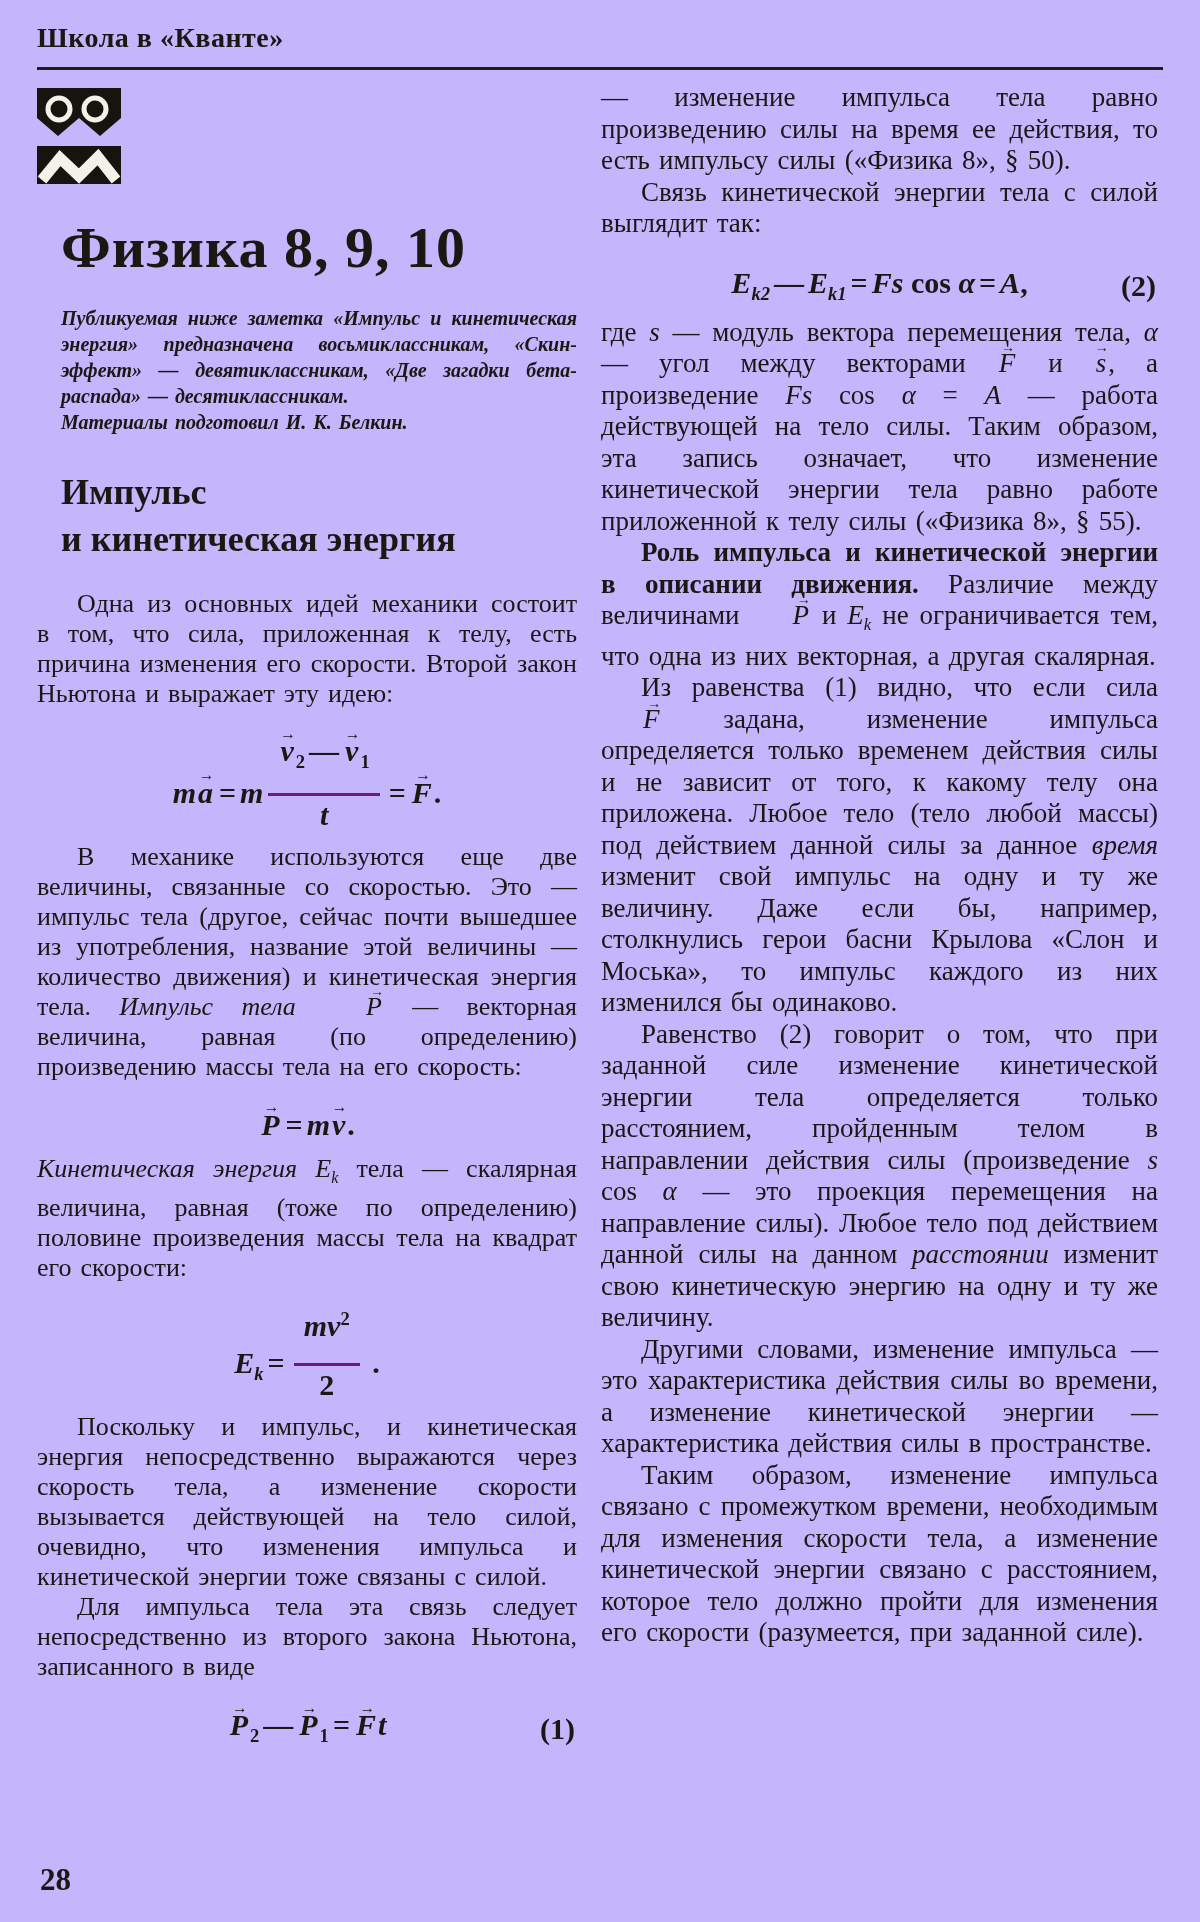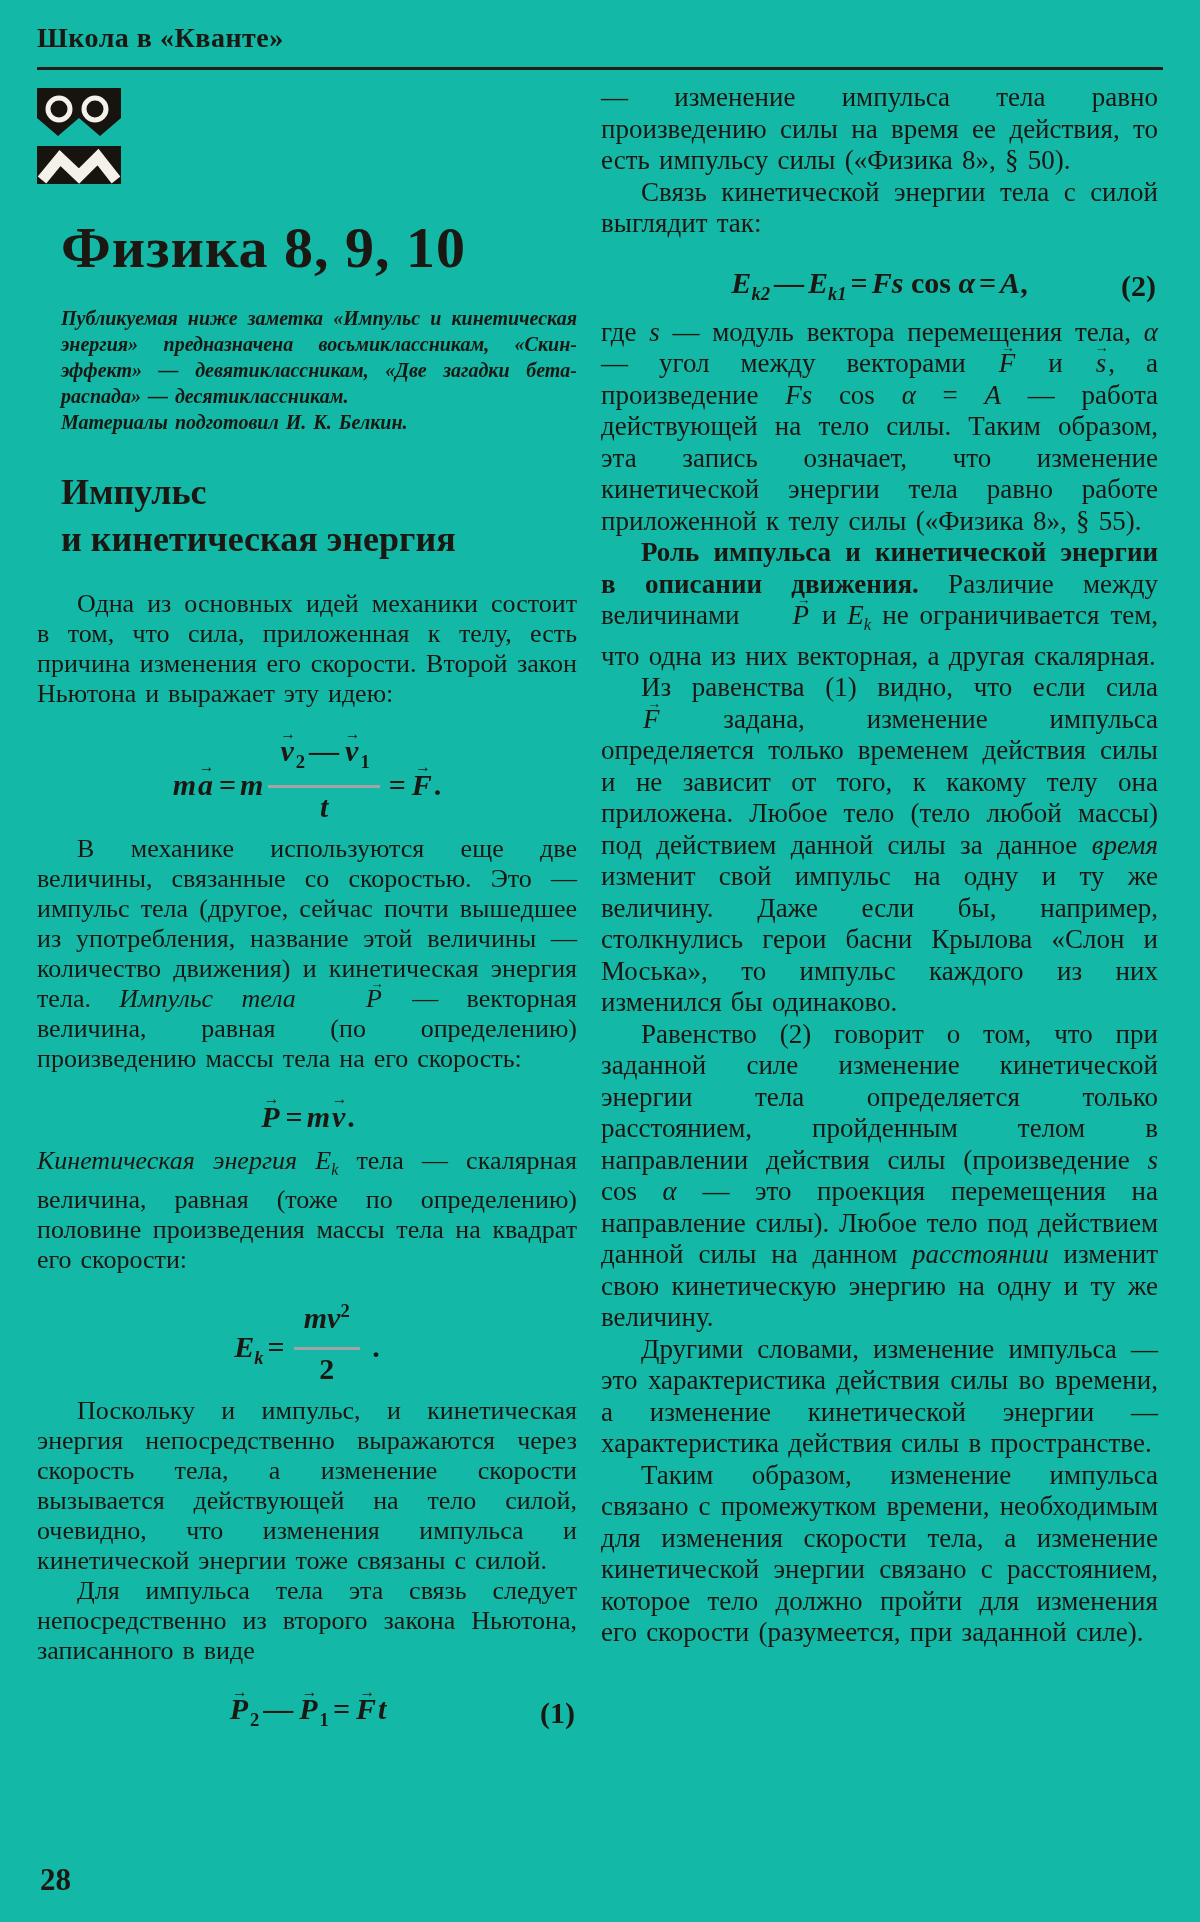--- a/index.html
+++ b/index.html
@@ -1,18 +1,18 @@
 <!DOCTYPE html>
 <html lang="ru"><head>
 <meta charset="utf-8">
 <style>
   html,body { margin:0; padding:0; background:#8a8a8a; }
   .page {
     position:relative; width:1200px; height:1922px; margin:0 auto;
-    background:#14b8a6; color:#1b1712;
+    background:#c4b5fd; color:#1b1712;
     font-family:"Liberation Serif", serif;
     overflow:hidden;
   }
   
   .masthead { position:absolute; left:37px; top:22px; width:1126px; }
   .section-title { font-size:28px; font-weight:700; letter-spacing:0.5px; }
   .rule { height:3px; background:#221d16; margin-top:13px; }
   
   .col-left  { position:absolute; left:37px;  top:88px; width:540px; }
   .col-right { position:absolute; left:601px; top:82px; width:557px; }
@@ -34,21 +34,21 @@
   
   .formula {
     position:relative; text-align:center;
     font-size:30px; font-weight:700;
     margin:14px 0 12px; padding-top:12px;
   }
   .mi { font-style:italic; }
   .op { padding:0 4px; }
   .mfn { font-weight:700; }
   .frac { display:inline-block; vertical-align:-0.72em; text-align:center; line-height:1.05; margin:0 5px; }
-  .fnum { display:block; border-bottom:3px solid #a3a3a3; padding:0 10px 13px; }
+  .fnum { display:block; border-bottom:3px solid #701a75; padding:0 10px 21px; }
   .fden { display:block; padding-top:3px; }
   .vec { font-style:italic; position:relative; display:inline-block; padding:0 2px; }
   .vec::after {
     content:"→"; position:absolute; left:55%; top:-0.55em;
     transform:translateX(-50%); font-size:0.52em; font-style:normal; font-weight:700; line-height:1;
   }
   .eqnum { position:absolute; right:2px; top:50%; transform:translateY(-30%); font-weight:700; font-style:normal; }
   
   .pagenum { position:absolute; left:40px; bottom:24px; font-size:31px; font-weight:700; }
 </style>

